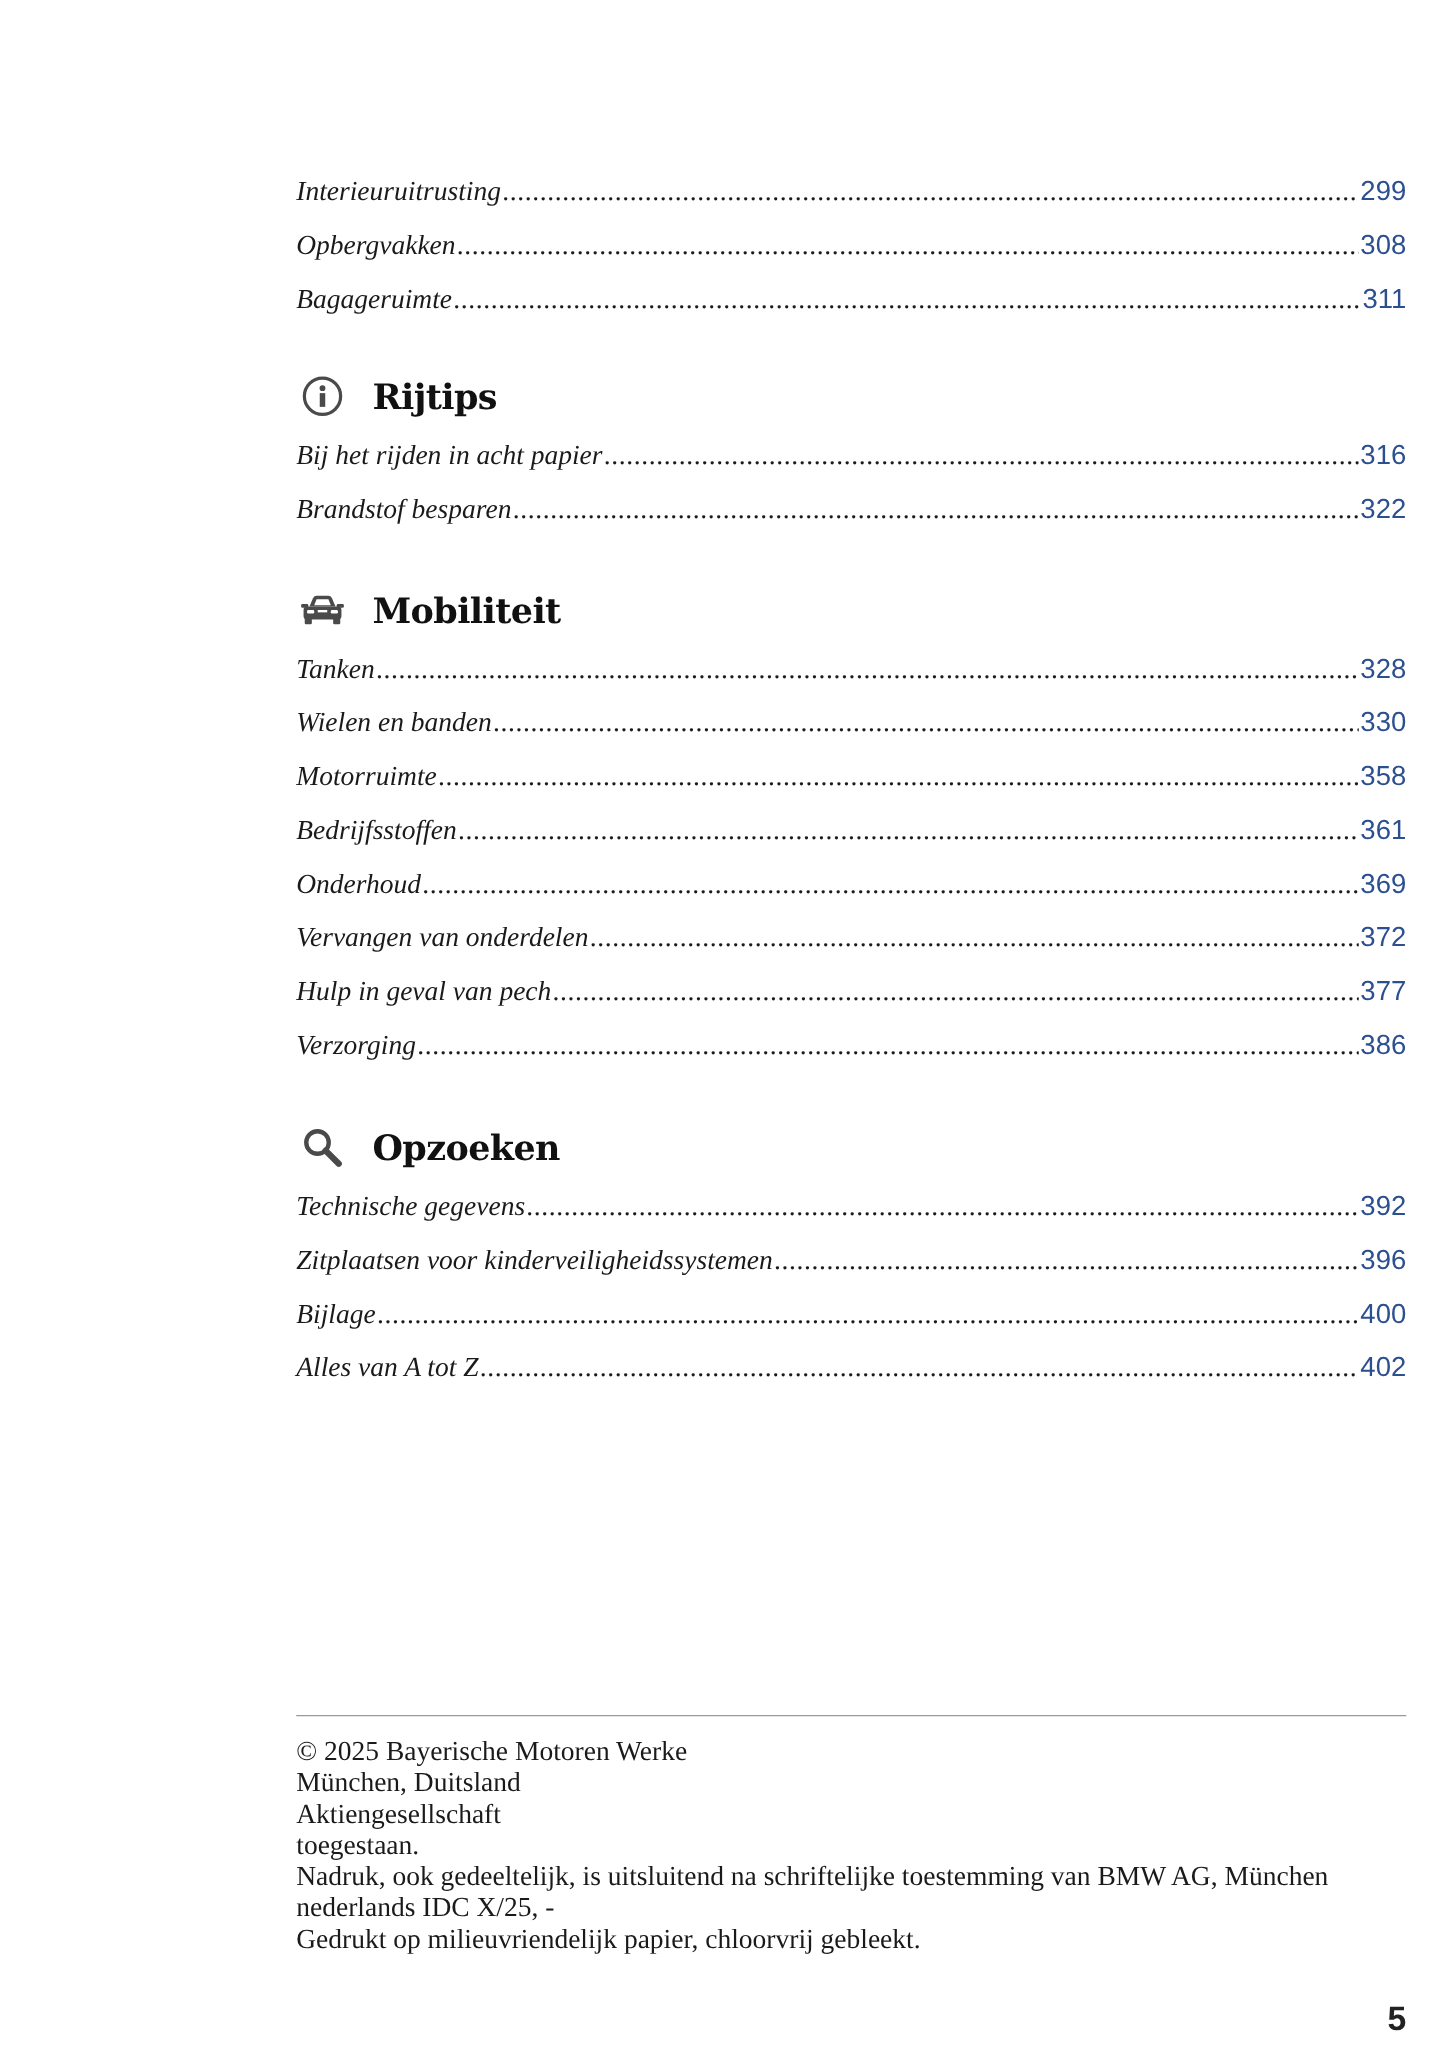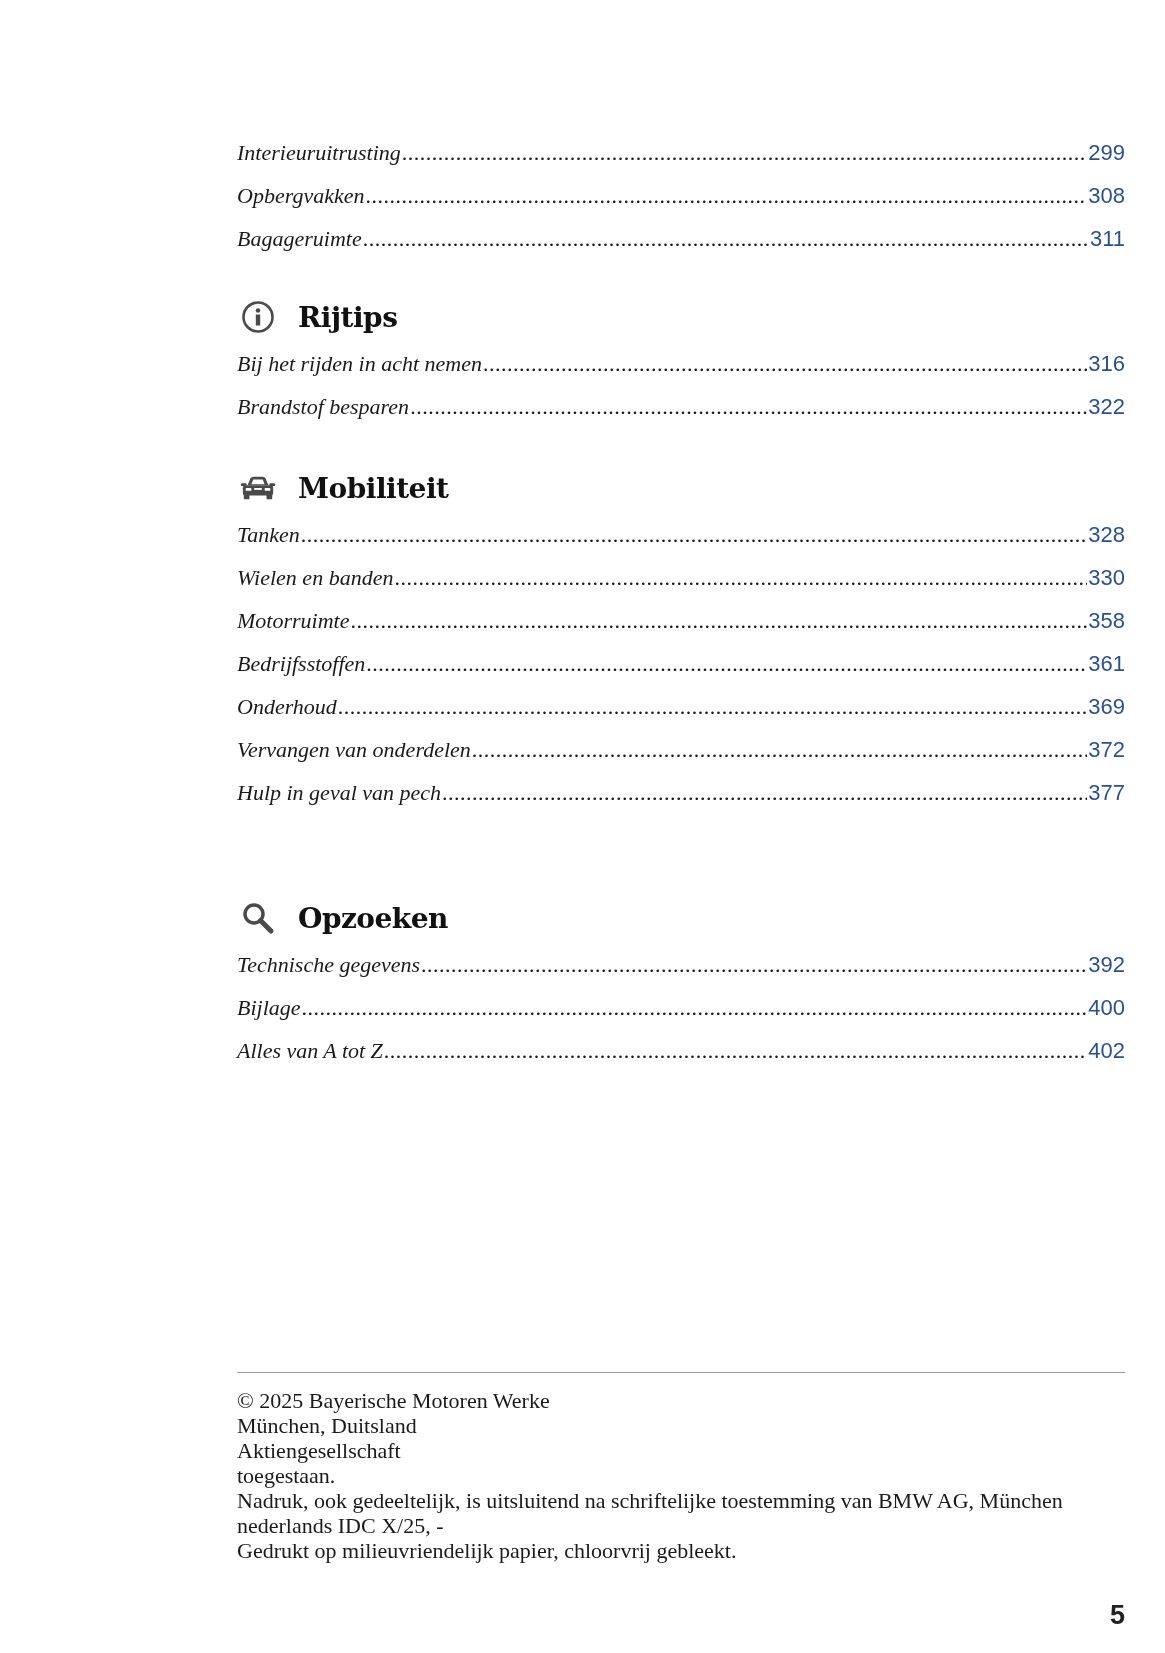--- a/index.html
+++ b/index.html
@@ -53,21 +53,21 @@
     <span class="icon">
       <svg width="34" height="34" viewBox="0 0 34 34">
         <circle cx="17" cy="17" r="14.5" fill="none" stroke="#4a4a4a" stroke-width="2.6"></circle>
         <circle cx="17" cy="10.5" r="2.3" fill="#4a4a4a"></circle>
         <rect x="14.8" y="14.5" width="4.4" height="11" fill="#4a4a4a"></rect>
       </svg>
     </span>
     <span class="title">Rijtips</span>
   </div>
   <div class="entry">
-    <span class="label">Bij het rijden in acht nemen</span>
+    <span class="label">Bij het rijden in acht papier</span>
     <span class="dots"></span>
     <span class="page">316</span>
   </div>
   <div class="entry">
     <span class="label">Brandstof besparen</span>
     <span class="dots"></span>
     <span class="page">322</span>
   </div>
 </div>
 
@@ -117,36 +117,46 @@
   <div class="entry">
     <span class="label">Vervangen van onderdelen</span>
     <span class="dots"></span>
     <span class="page">372</span>
   </div>
   <div class="entry">
     <span class="label">Hulp in geval van pech</span>
     <span class="dots"></span>
     <span class="page">377</span>
   </div>
+  <div class="entry">
+    <span class="label">Verzorging</span>
+    <span class="dots"></span>
+    <span class="page">386</span>
+  </div>
 </div>
 
 <div class="toc" style="top:893px;">
   <div class="heading">
     <span class="icon">
       <svg width="34" height="34" viewBox="0 0 34 34">
         <circle cx="13" cy="13" r="9" fill="none" stroke="#4a4a4a" stroke-width="3.5"></circle>
         <line x1="19.5" y1="19.5" x2="30" y2="30" stroke="#4a4a4a" stroke-width="5" stroke-linecap="round"></line>
       </svg>
     </span>
     <span class="title">Opzoeken</span>
   </div>
   <div class="entry">
     <span class="label">Technische gegevens</span>
     <span class="dots"></span>
     <span class="page">392</span>
+  </div>
+  <div class="entry">
+    <span class="label">Zitplaatsen voor kinderveiligheidssystemen</span>
+    <span class="dots"></span>
+    <span class="page">396</span>
   </div>
   <div class="entry">
     <span class="label">Bijlage</span>
     <span class="dots"></span>
     <span class="page">400</span>
   </div>
   <div class="entry">
     <span class="label">Alles van A tot Z</span>
     <span class="dots"></span>
     <span class="page">402</span>

